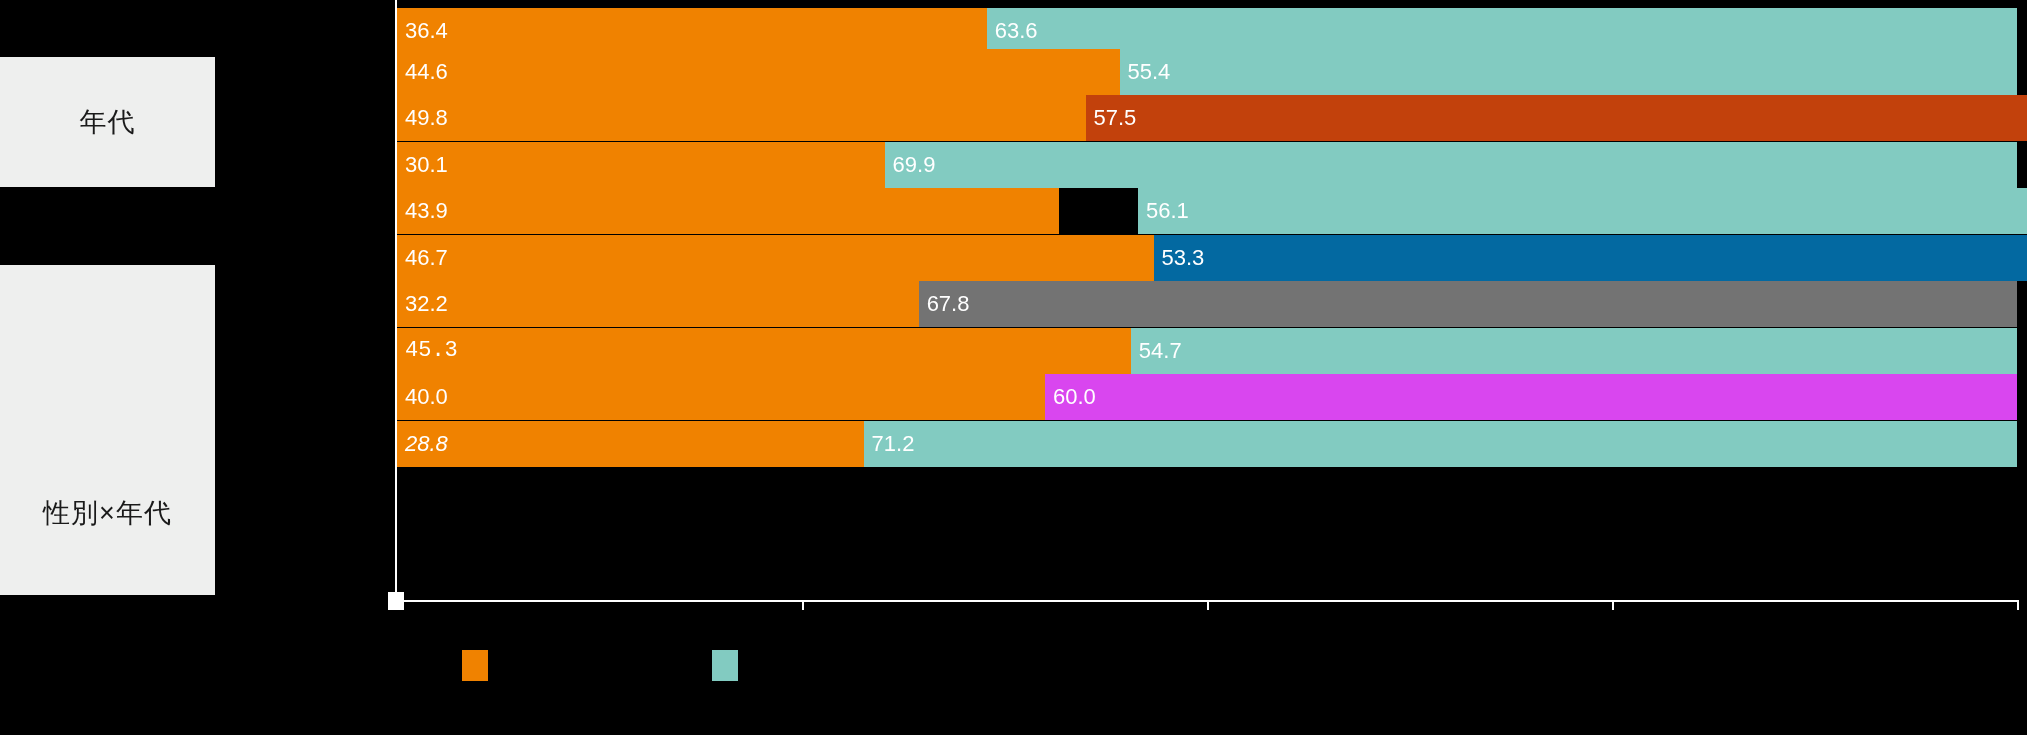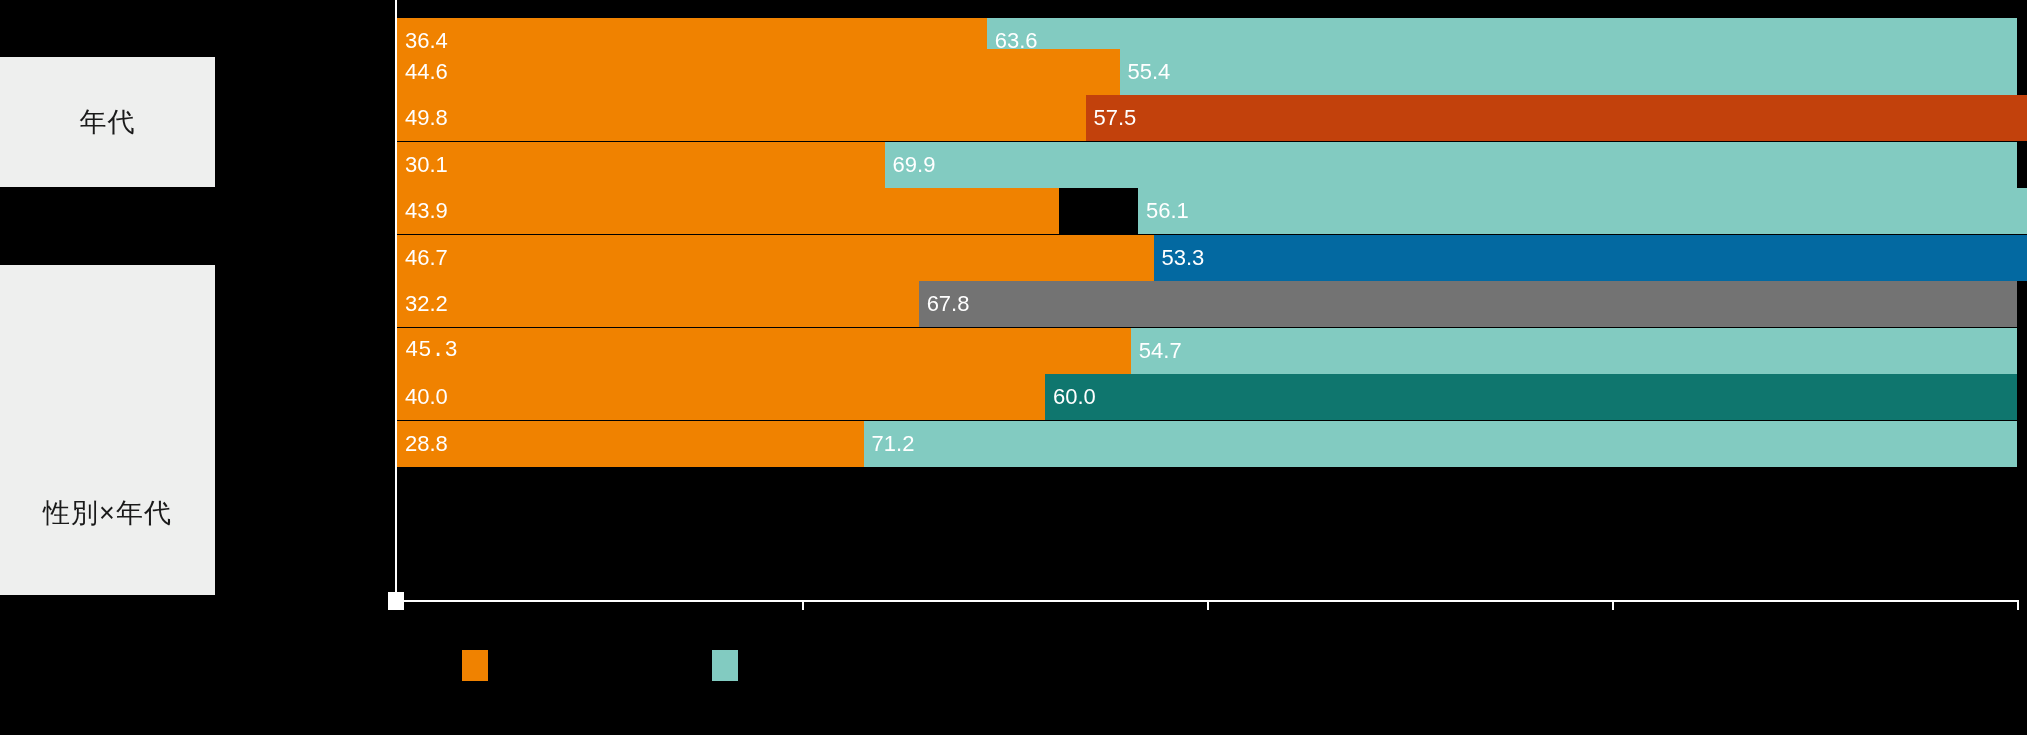--- a/index.html
+++ b/index.html
@@ -99,21 +99,21 @@
     <div id="x-axis-spine"></div>
     <div id="origin-marker"></div>
     <div id="x-ticks">
         <div class="x-tick" style="left: 0px;"></div>
         <div class="x-tick" style="left: 405px;"></div>
         <div class="x-tick" style="left: 810px;"></div>
         <div class="x-tick" style="left: 1215px;"></div>
         <div class="x-tick" style="left: 1620px;"></div>
       </div>
     <div id="bars">
-        <div class="bar-row" style="top: 18px;">
+        <div class="bar-row" style="top: 8px;">
           <div class="seg seg-a" style="width: 589.68px; background: rgb(240, 130, 0);">
             <span class="seg-value">36.4</span>
           </div>
           <div class="seg seg-b" style="left: 589.68px; width: 1030.32px; background: rgb(130, 203, 193);">
             <span class="seg-value">63.6</span>
           </div>
         </div>
         <div class="bar-row" style="top: 49px;">
           <div class="seg seg-a" style="width: 722.52px; background: rgb(240, 130, 0);">
             <span class="seg-value">44.6</span>
@@ -167,26 +167,26 @@
             <span class="seg-value">45.3</span>
           </div>
           <div class="seg seg-b" style="left: 733.86px; width: 886.14px; background: rgb(130, 203, 193);">
             <span class="seg-value">54.7</span>
           </div>
         </div>
         <div class="bar-row" style="top: 374px;">
           <div class="seg seg-a" style="width: 648px; background: rgb(240, 130, 0);">
             <span class="seg-value">40.0</span>
           </div>
-          <div class="seg seg-b" style="left: 648px; width: 972px; background: #0f766e;">
+          <div class="seg seg-b" style="left: 648px; width: 972px; background: #d946ef;">
             <span class="seg-value">60.0</span>
           </div>
         </div>
         <div class="bar-row" style="top: 421px;">
-          <div class="seg seg-a" style="width: 466.56px; background: rgb(240, 130, 0);">
+          <div class="seg seg-a" style="width: 466.56px; background: rgb(240, 130, 0); font-style: italic;">
             <span class="seg-value">28.8</span>
           </div>
           <div class="seg seg-b" style="left: 466.56px; width: 1153.44px; background: rgb(130, 203, 193);">
             <span class="seg-value">71.2</span>
           </div>
         </div>
       </div>
   </div>
 
   <div id="legend">

